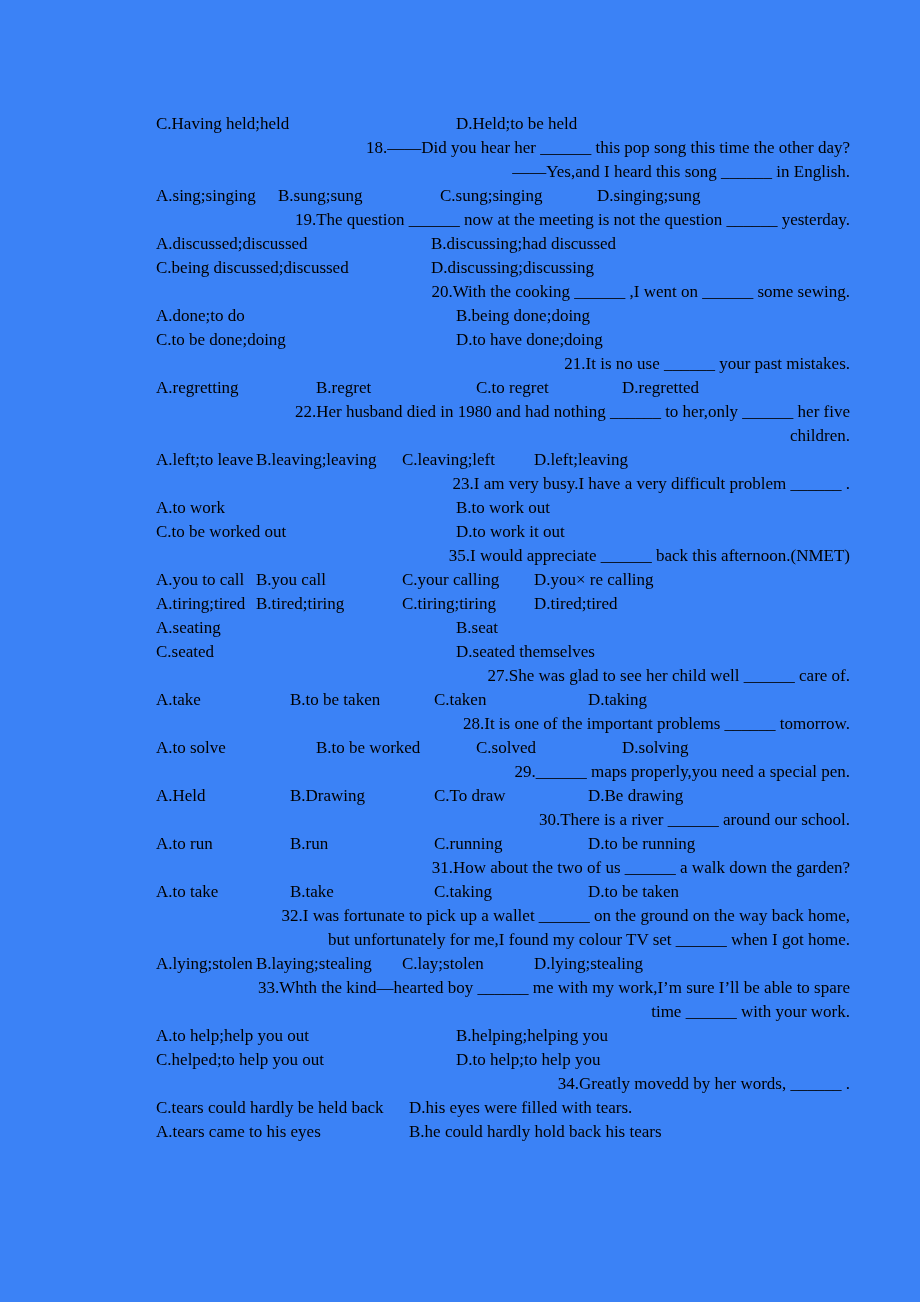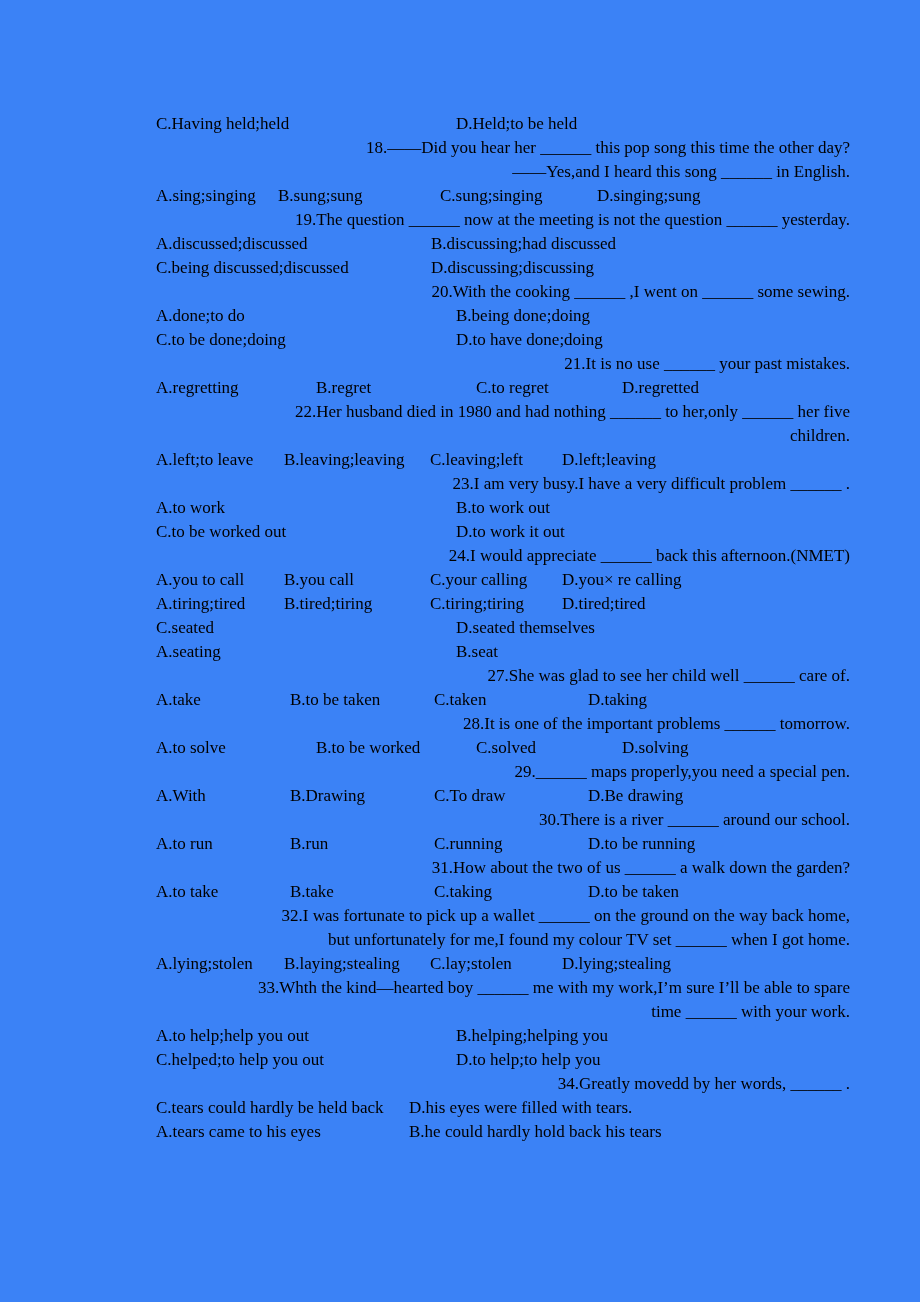--- a/index.html
+++ b/index.html
@@ -59,21 +59,21 @@
   .opts.four .c3 { width: 157px; }
   .opts.four .c4 { width: auto; }
   
   .opts.two .c1 { width: 275px; }
   .opts.two .c2 { width: auto; }
   
   .opts.four.w2 .c1 { width: 160px; }
   .opts.four.w2 .c2 { width: 160px; }
   .opts.four.w2 .c3 { width: 146px; }
   .opts.four.w3 .c1 { width: 100px; }
-  .opts.four.w3 .c2 { width: 146px; margin-left: 28px; }
+  .opts.four.w3 .c2 { width: 146px; }
   .opts.four.w3 .c3 { width: 132px; }
   .opts.four.w4 .c1 { width: 134px; }
   .opts.four.w4 .c2 { width: 144px; }
   .opts.four.w4 .c3 { width: 154px; }
   .opts.two.w2 .c1 { width: 300px; }
   .opts.two.w3 .c1 { width: 253px; }
 </style>
 </head>
 <body>
 
@@ -98,36 +98,36 @@
     <div class="opts four w2"><span class="col c1">A.regretting</span><span class="col c2">B.regret</span><span class="col c3">C.to regret</span><span class="col c4">D.regretted</span></div>
 
     <div class="line stem">22.Her husband died in 1980 and had nothing ______ to her,only ______ her five</div>
     <div class="line indent">children.</div>
     <div class="opts four w3"><span class="col c1">A.left;to leave</span><span class="col c2">B.leaving;leaving</span><span class="col c3">C.leaving;left</span><span class="col c4">D.left;leaving</span></div>
 
     <div class="line stem">23.I am very busy.I have a very difficult problem ______ .</div>
     <div class="opts two w2"><span class="col c1">A.to work</span><span class="col c2">B.to work out</span></div>
     <div class="opts two w2"><span class="col c1">C.to be worked out</span><span class="col c2">D.to work it out</span></div>
 
-    <div class="line stem">24.I would appreciate ______ back this afternoon.(NMET)</div>
+    <div class="line stem">35.I would appreciate ______ back this afternoon.(NMET)</div>
     <div class="opts four w3"><span class="col c1">A.you to call</span><span class="col c2">B.you call</span><span class="col c3">C.your calling</span><span class="col c4">D.you× re calling</span></div>
 
     <div class="opts four w3"><span class="col c1">A.tiring;tired</span><span class="col c2">B.tired;tiring</span><span class="col c3">C.tiring;tiring</span><span class="col c4">D.tired;tired</span></div>
 
+    <div class="opts two w2"><span class="col c1">A.seating</span><span class="col c2">B.seat</span></div>
     <div class="opts two w2"><span class="col c1">C.seated</span><span class="col c2">D.seated themselves</span></div>
-    <div class="opts two w2"><span class="col c1">A.seating</span><span class="col c2">B.seat</span></div>
 
     <div class="line stem">27.She was glad to see her child well ______ care of.</div>
     <div class="opts four w4"><span class="col c1">A.take</span><span class="col c2">B.to be taken</span><span class="col c3">C.taken</span><span class="col c4">D.taking</span></div>
 
     <div class="line stem">28.It is one of the important problems ______ tomorrow.</div>
     <div class="opts four w2"><span class="col c1">A.to solve</span><span class="col c2">B.to be worked</span><span class="col c3">C.solved</span><span class="col c4">D.solving</span></div>
 
     <div class="line stem">29.______ maps properly,you need a special pen.</div>
-    <div class="opts four w4"><span class="col c1">A.With</span><span class="col c2">B.Drawing</span><span class="col c3">C.To draw</span><span class="col c4">D.Be drawing</span></div>
+    <div class="opts four w4"><span class="col c1">A.Held</span><span class="col c2">B.Drawing</span><span class="col c3">C.To draw</span><span class="col c4">D.Be drawing</span></div>
 
     <div class="line stem">30.There is a river ______ around our school.</div>
     <div class="opts four w4"><span class="col c1">A.to run</span><span class="col c2">B.run</span><span class="col c3">C.running</span><span class="col c4">D.to be running</span></div>
 
     <div class="line stem">31.How about the two of us ______ a walk down the garden?</div>
     <div class="opts four w4"><span class="col c1">A.to take</span><span class="col c2">B.take</span><span class="col c3">C.taking</span><span class="col c4">D.to be taken</span></div>
 
     <div class="line stem">32.I was fortunate to pick up a wallet ______ on the ground on the way back home,</div>
     <div class="line indent">but unfortunately for me,I found my colour TV set ______ when I got home.</div>
     <div class="opts four w3"><span class="col c1">A.lying;stolen</span><span class="col c2">B.laying;stealing</span><span class="col c3">C.lay;stolen</span><span class="col c4">D.lying;stealing</span></div>

